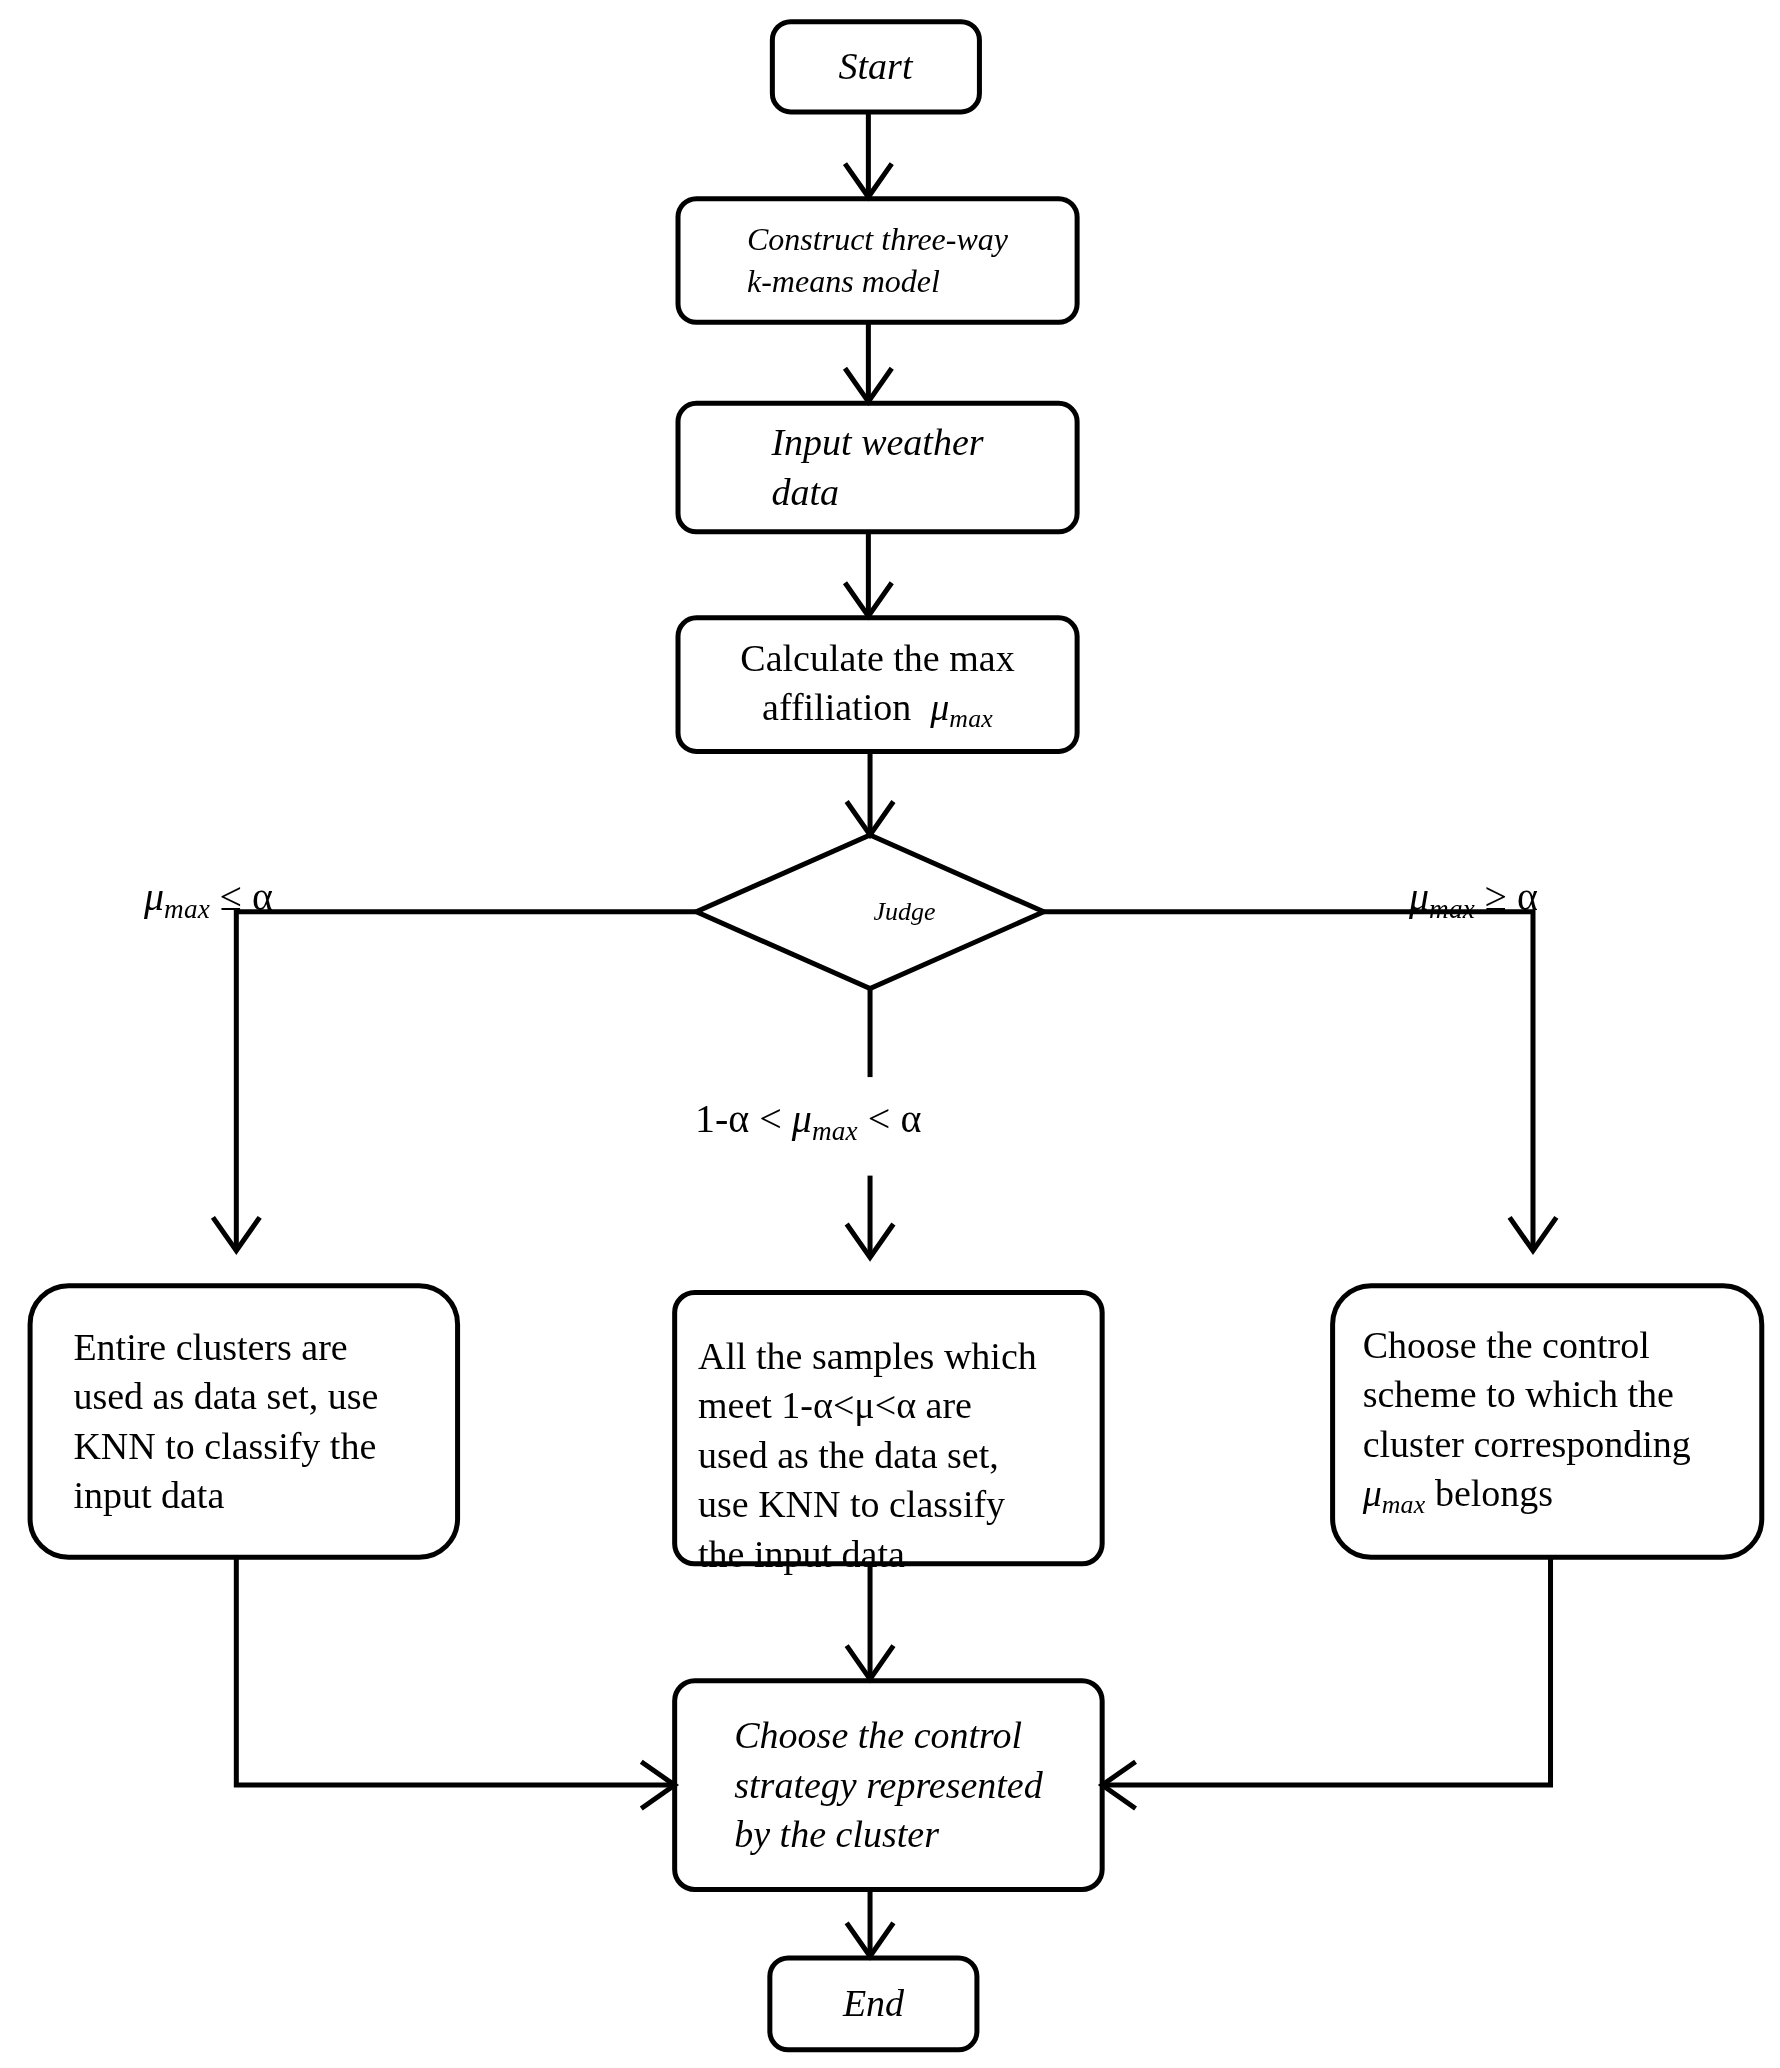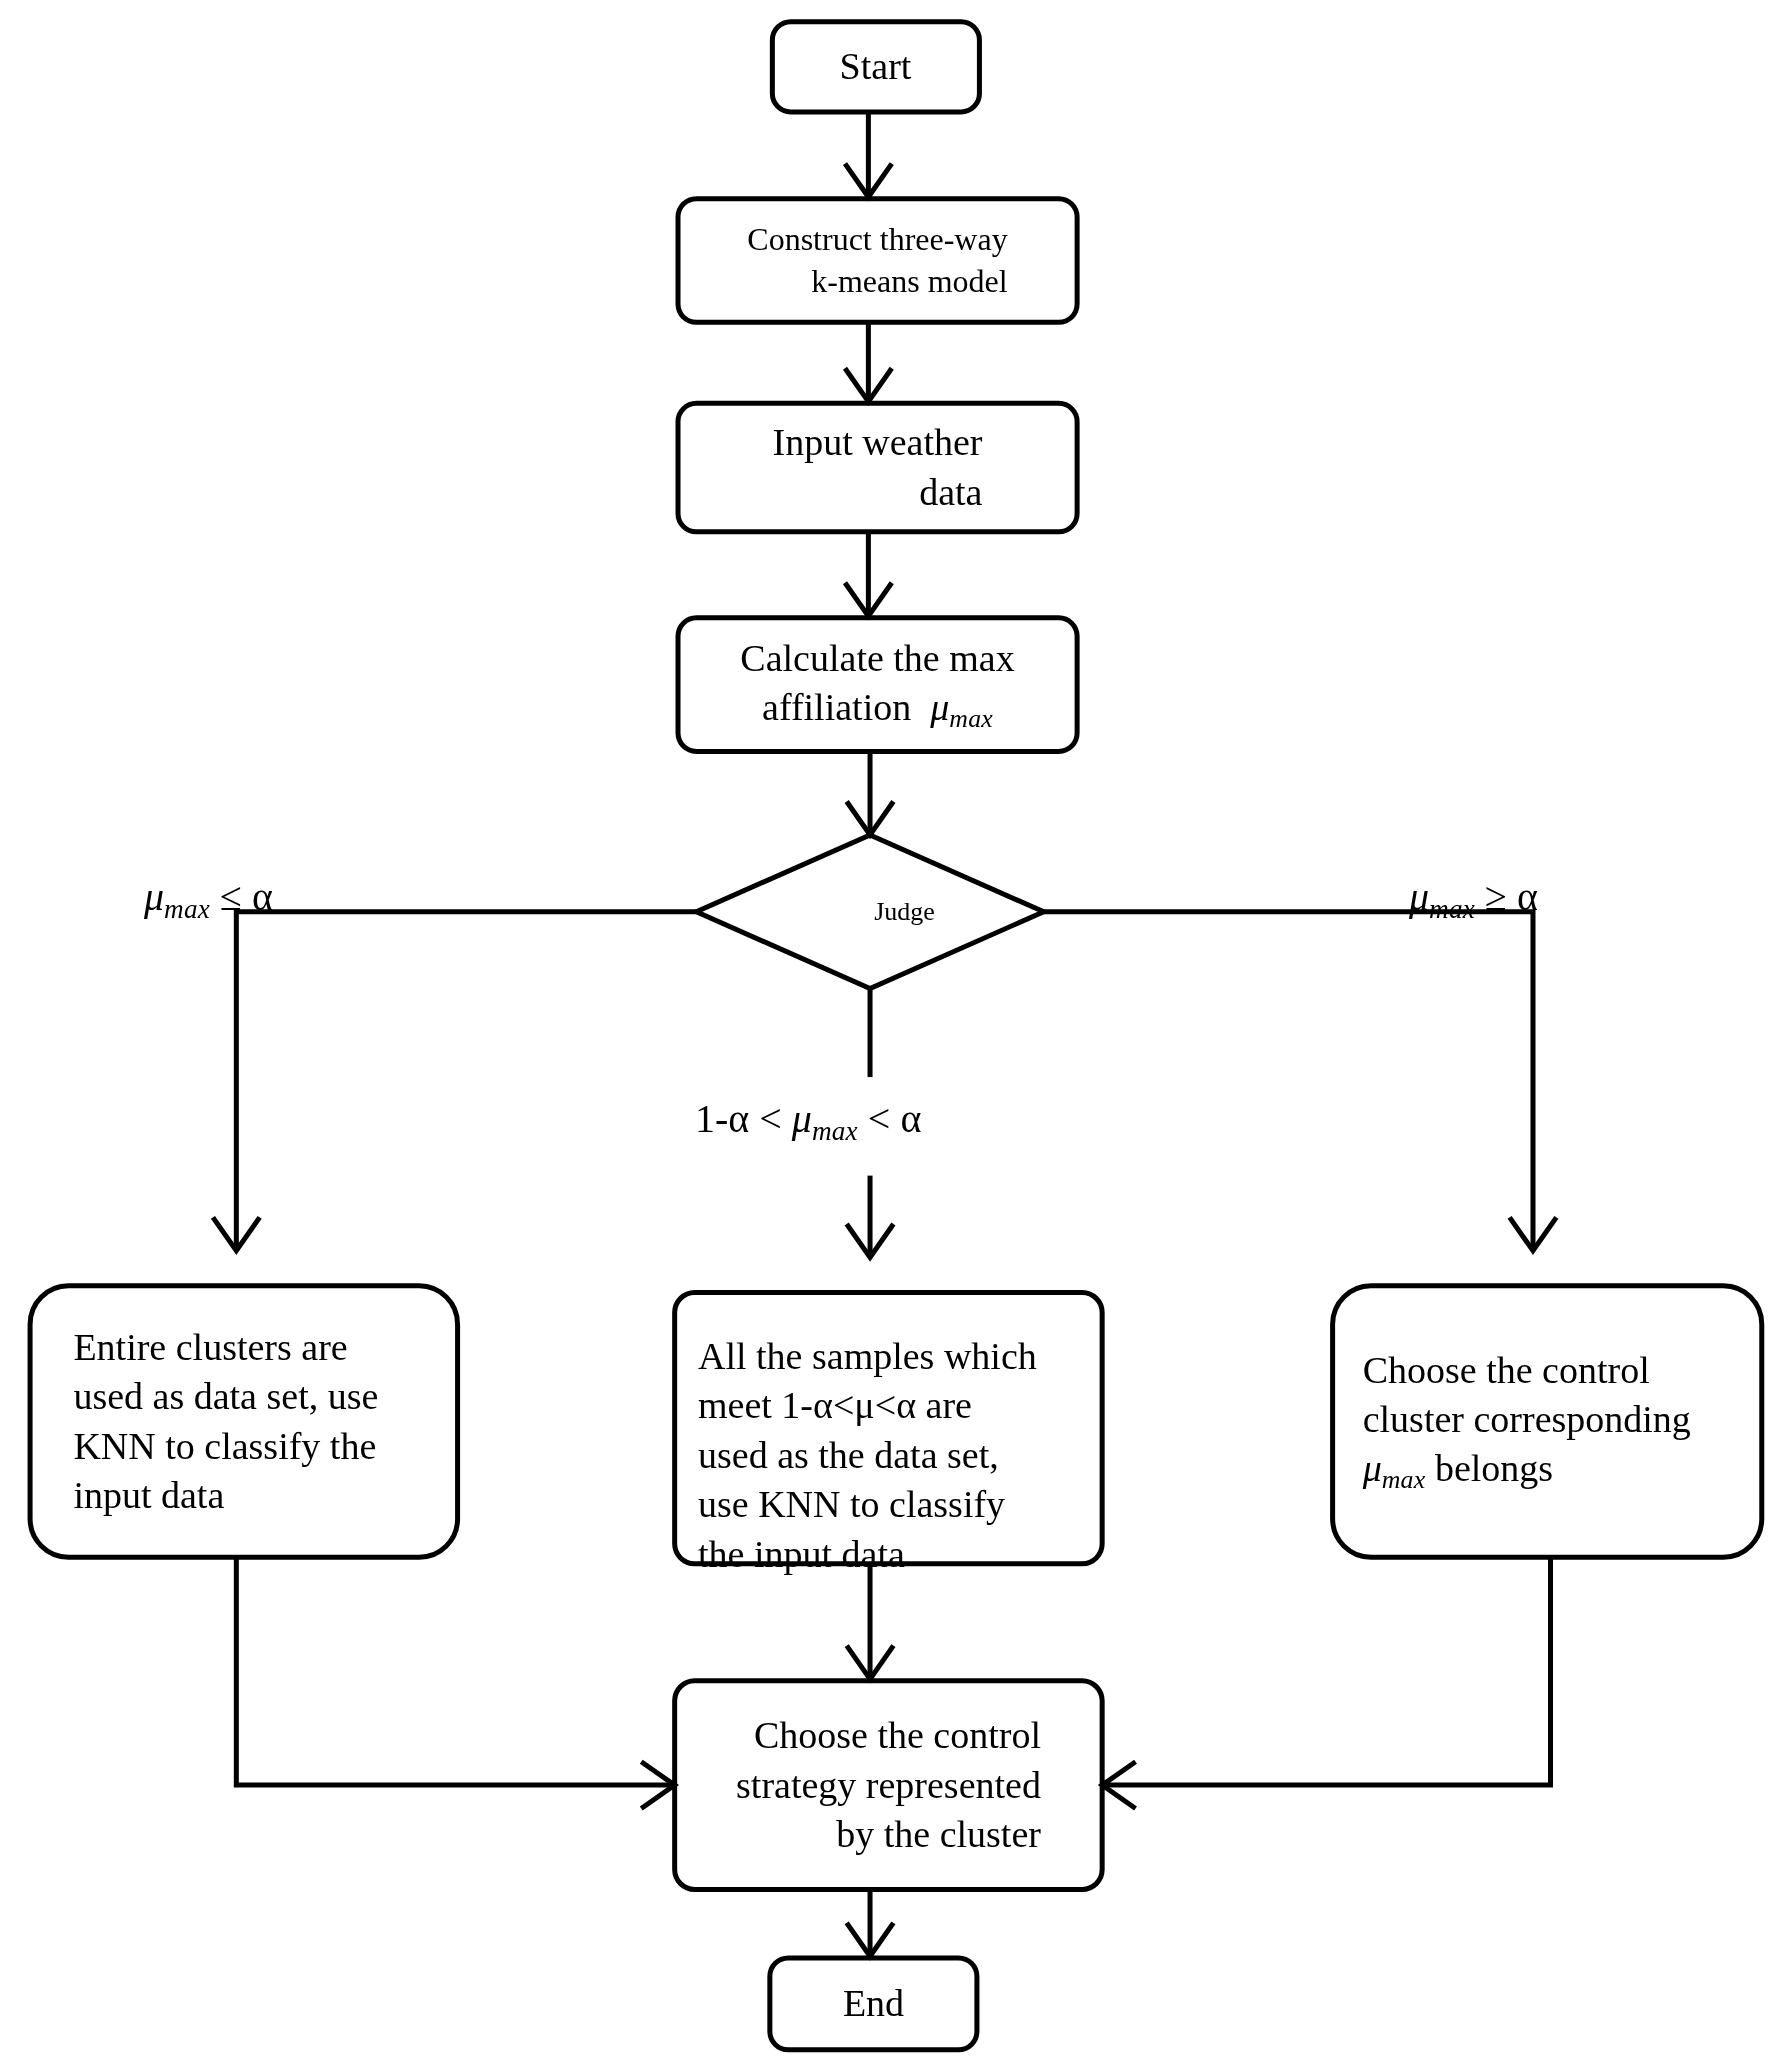--- a/index.html
+++ b/index.html
@@ -52,24 +52,25 @@
   
   .node-label {
     position: absolute;
     box-sizing: border-box;
     color: #000000;
     font-family: "Liberation Serif", "DejaVu Serif", serif;
     line-height: 1.30;
     white-space: pre-line;
   }
   .lbl-center {
-    text-align: right;
+    text-align: left;
     display: flex;
     align-items: center;
     justify-content: center;
+    font-style: italic;
   }
   .lbl-left {
     text-align: left;
     display: flex;
     align-items: center;
     justify-content: flex-start;
   }
   .edge-label {
     position: absolute;
     color: #000000;
@@ -194,20 +195,21 @@
 input data</div>
 
   <div class="node-label lbl-left" style="left:688px; top:1320px; width:409px; height:271px; font-size:38px; padding-left:10px;">All the samples which
 meet 1-α&lt;μ&lt;α are
 used as the data set,
 use KNN to classify
 the input data</div>
 
   <div class="node-label" style="left:1351px; top:1286px; width:409px; height:271px; font-size:38px; display:flex; flex-direction:column; align-items:flex-start; justify-content:center; padding-left:11.7px;">
     <span>Choose the control</span>
+    <span>scheme to which the</span>
     <span>cluster corresponding</span>
     <span style="white-space:nowrap;">
       <span class="math-italic">μ</span><sub class="mx">max</sub><span>&nbsp;</span><span>belongs</span>
     </span>
   </div>
 
   <div class="node-label lbl-center" style="left:675px; top:1681px; width:427px; height:209px; font-size:38px;">Choose the control
 strategy represented
 by the cluster</div>
 

